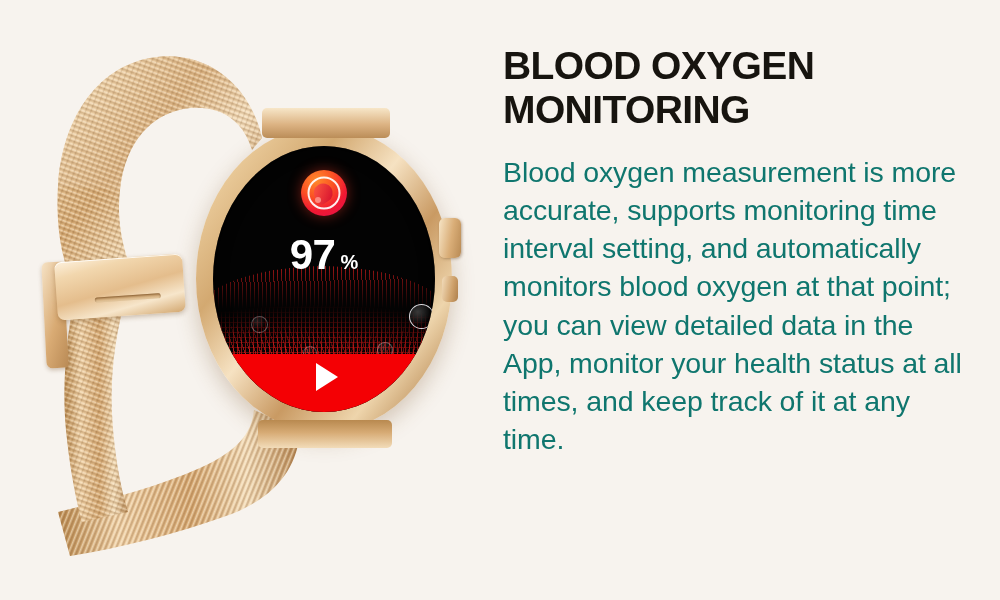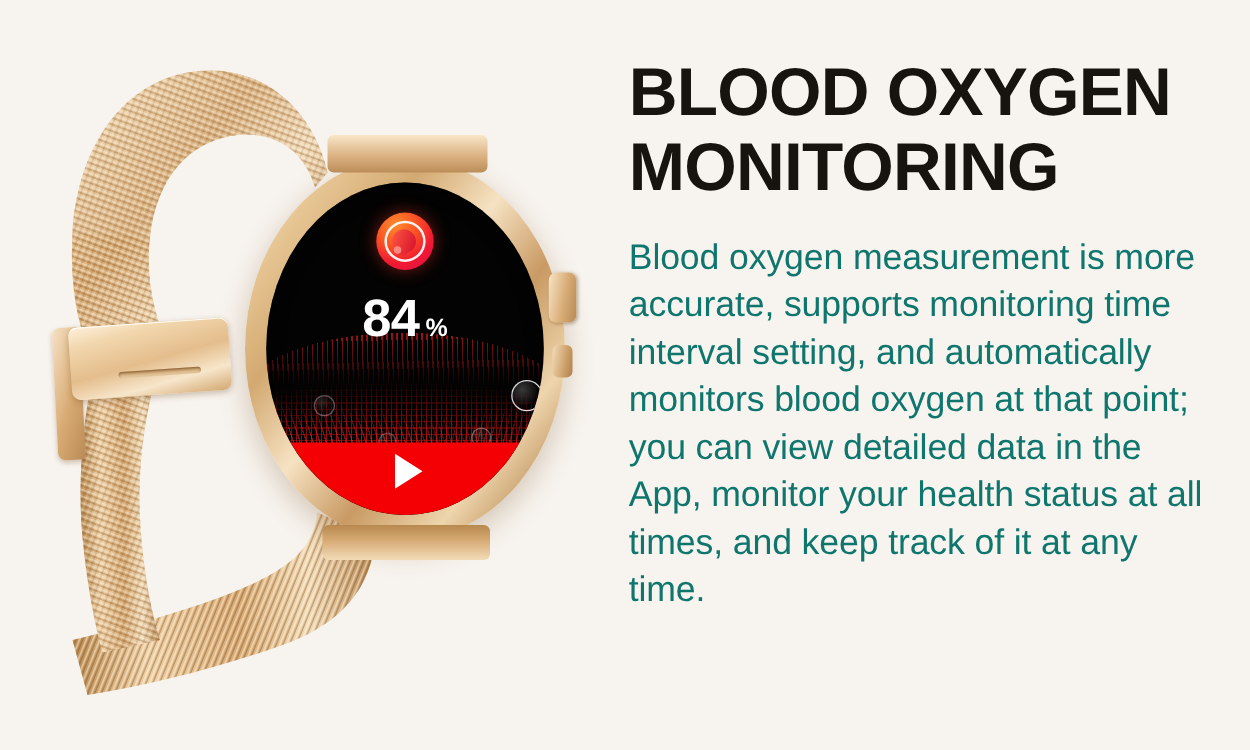--- a/index.html
+++ b/index.html
@@ -183,21 +183,21 @@
     border-left:22px solid #fff;
     border-top:14px solid transparent;
     border-bottom:14px solid transparent;
     margin-left:5px; margin-bottom:12px;
   }
 
   
   .copy { position:absolute; left:503px; top:44px; width:470px; }
   .headline {
     font-family:"Liberation Sans", sans-serif;
-    font-size:54px; font-weight:bold; line-height:1.12;
+    font-size:39px; font-weight:bold; line-height:1.12;
     letter-spacing:-0.6px; color:#17140f; text-transform:uppercase;
   }
   .body-copy {
     margin-top:22px;
     font-family:"Liberation Sans", sans-serif;
     font-size:28.5px; line-height:1.335; color:#0f766e;
     letter-spacing:-.1px;
   }
 </style>
 </head>
@@ -321,21 +321,21 @@
           <div class="bubble b3"></div>
           <div class="bubble b4"></div>
 
           <div class="spo2-badge">
             <div class="spo2-drop"></div>
             <div class="spo2-dot"></div>
             <div class="spo2-ring"></div>
           </div>
 
           <div class="reading">
-            <span class="val">84</span><span class="unit">%</span>
+            <span class="val">97</span><span class="unit">%</span>
           </div>
 
           <div class="play-bar">
             <div class="play-tri"></div>
           </div>
 
         </div>
       </div>
     </div>
   </div>

